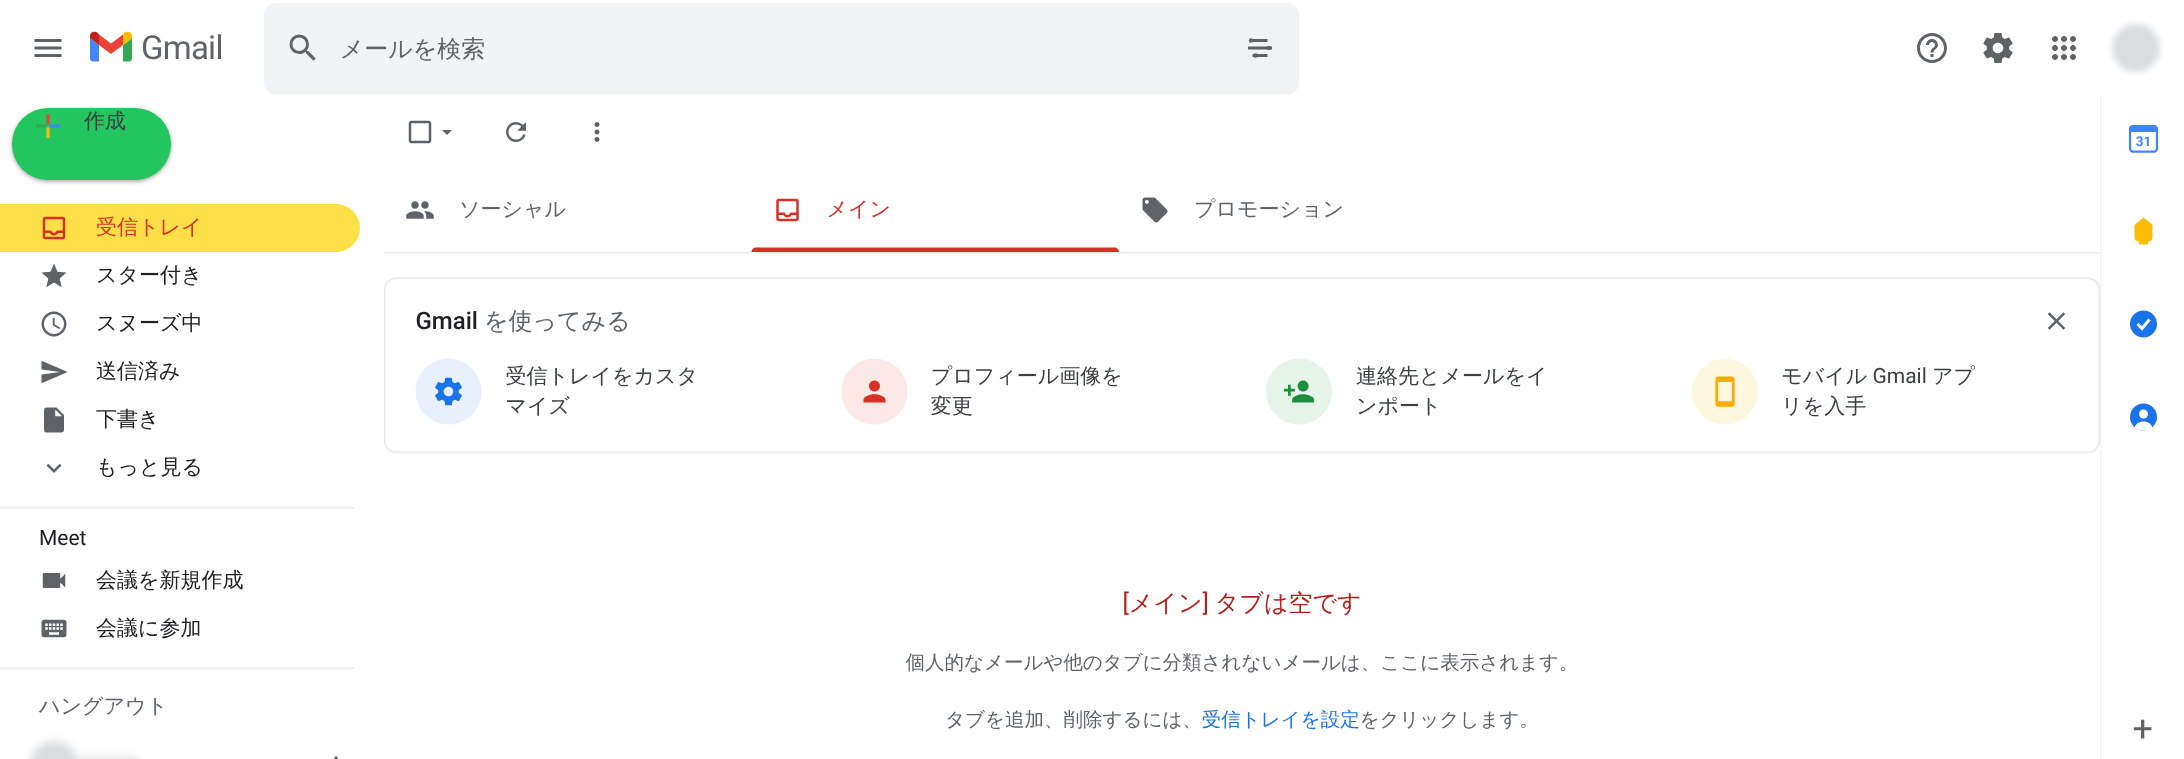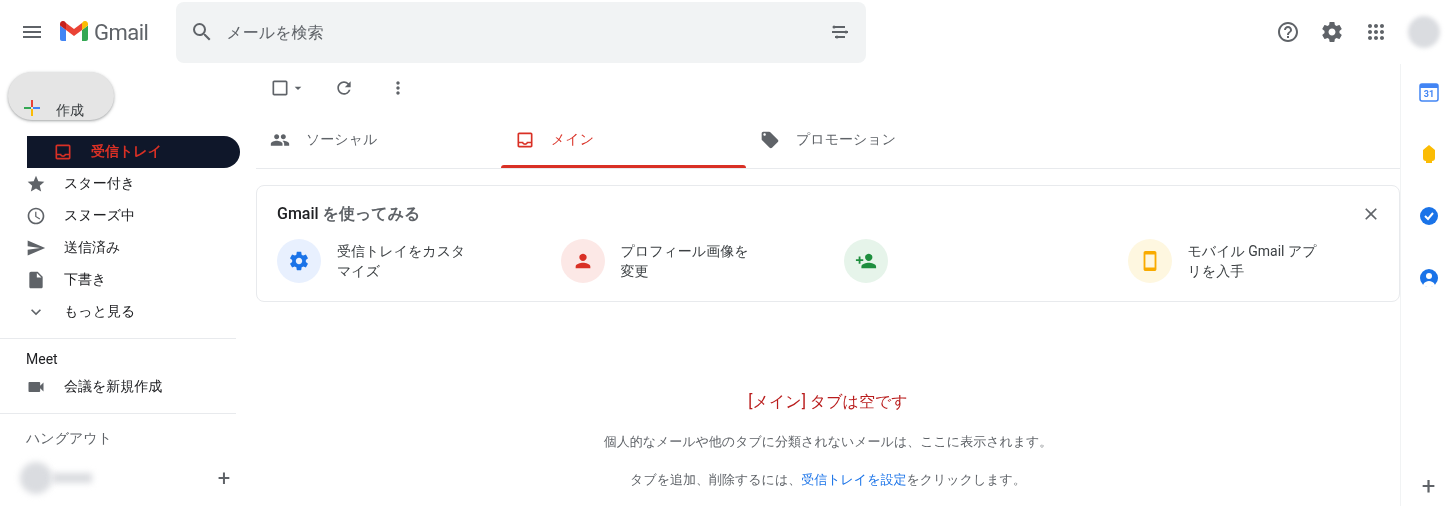--- a/index.html
+++ b/index.html
@@ -14,24 +14,24 @@
 .search-icon { width: 40px; height: 40px; display: flex; align-items: center; justify-content: center; }
 .search-input { flex: 1; border: none; background: transparent; font-size: 16px; color: #5f6368; outline: none; padding-left: 4px; }
 .search-input::placeholder { color: #5f6368; }
 .tune-icon { width: 40px; height: 40px; display: flex; align-items: center; justify-content: center; cursor: pointer; }
 .header-right { margin-left: auto; display: flex; align-items: center; gap: 4px; padding-right: 8px; }
 .hdr-btn { width: 40px; height: 40px; display: flex; align-items: center; justify-content: center; border-radius: 50%; cursor: pointer; }
 .avatar { width: 32px; height: 32px; border-radius: 50%; background: #dadce0; margin-left: 8px; filter: blur(2px); }
 
 
 .sidebar { position: absolute; left: 0; top: 64px; width: 256px; height: calc(100% - 64px); padding-top: 8px; }
-.compose { margin: 0 0 16px 8px; width: 106px; height: 48px; border-radius: 24px; background: #e5e5e5; box-shadow: 0 1px 2px rgba(60,64,67,.3), 0 1px 3px 1px rgba(60,64,67,.15); display: flex; align-items: flex-end; padding-left: 12px; cursor: pointer; }
+.compose { margin: 0 0 16px 8px; width: 106px; height: 48px; border-radius: 24px; background: #22c55e; box-shadow: 0 1px 2px rgba(60,64,67,.3), 0 1px 3px 1px rgba(60,64,67,.15); display: flex; align-items: flex-start; padding-left: 12px; cursor: pointer; }
 .compose-text { font-size: 14px; color: #3c4043; margin-left: 12px; font-weight: 500; }
 .nav-item { height: 32px; display: flex; align-items: center; padding-left: 26px; border-radius: 0 16px 16px 0; margin-right: 16px; cursor: pointer; }
-.nav-item.selected { background: #0f172a; color: #d93025; font-weight: 700; margin-left: 27px; }
+.nav-item.selected { background: #fde047; color: #d93025; font-weight: 400; }
 .nav-item .nav-icon { width: 20px; height: 20px; display: flex; align-items: center; justify-content: center; margin-right: 18px; }
 .nav-item .nav-label { font-size: 14px; }
 .nav-item:not(.selected) .nav-label { color: #202124; }
 .nav-item:not(.selected) .nav-icon { color: #5f6368; }
 .section-label { font-size: 14px; color: #202124; padding: 12px 0 4px 26px; }
 .hangout-label { font-size: 14px; color: #5f6368; padding: 16px 0 8px 26px; }
 .hangout-row { display: flex; align-items: center; justify-content: space-between; padding: 6px 20px 6px 20px; }
 .hangout-avatar { width: 32px; height: 32px; border-radius: 50%; background: #dadce0; filter: blur(3px); }
 .hangout-name { width: 40px; height: 10px; background: #dadce0; filter: blur(3px); margin-left: -120px; }
 .plus-btn { width: 24px; height: 24px; display: flex; align-items: center; justify-content: center; color: #5f6368; cursor: pointer; font-size: 22px; }
@@ -47,21 +47,21 @@
 .tab.active { color: #d93025; }
 .tab.active::after { content: ''; position: absolute; bottom: 0; left: 0; right: 0; height: 3px; background: #d93025; border-radius: 3px 3px 0 0; }
 .tab:not(.active) { color: #5f6368; }
 .tab-icon { width: 20px; height: 20px; margin-right: 16px; display: flex; align-items: center; justify-content: center; }
 .tab-label { font-size: 14px; font-weight: 500; }
 
 
 .setup-card { margin: 16px 0 0 0; border: 1px solid #e8eaed; border-radius: 8px; padding: 18px 20px; position: relative; }
 .setup-title { font-size: 16px; }
 .setup-title b { font-weight: 500; color: #202124; }
-.setup-title span { color: #5f6368; font-weight: 700; }
+.setup-title span { color: #5f6368; font-weight: 400; }
 .setup-close { position: absolute; top: 14px; right: 14px; width: 28px; height: 28px; display: flex; align-items: center; justify-content: center; cursor: pointer; color: #5f6368; }
 .setup-items { display: flex; margin-top: 14px; gap: 32px; }
 .setup-item { display: flex; align-items: center; flex: 1; cursor: pointer; }
 .setup-circle { width: 44px; height: 44px; border-radius: 50%; display: flex; align-items: center; justify-content: center; margin-right: 16px; flex-shrink: 0; }
 .setup-text { font-size: 14px; color: #3c4043; line-height: 20px; max-width: 130px; }
 
 
 .empty-state { margin-top: 90px; text-align: center; }
 .empty-title { font-size: 16px; color: #b91c1c; margin-bottom: 20px; }
 .empty-line { font-size: 13px; color: #5f6368; margin-bottom: 20px; }
@@ -192,20 +192,28 @@
 
   <div class="divider"></div>
   <div class="section-label">Meet</div>
   <div class="nav-item">
     <span class="nav-icon">
         <svg width="20" height="20" viewBox="0 0 24 24">
           <path fill="#5f6368" d="M17 10.5V7c0-.55-.45-1-1-1H4c-.55 0-1 .45-1 1v10c0 .55.45 1 1 1h12c.55 0 1-.45 1-1v-3.5l4 4v-11l-4 4z"></path>
         </svg>
       </span>
     <span class="nav-label">会議を新規作成</span>
+  </div>
+  <div class="nav-item">
+    <span class="nav-icon">
+        <svg width="20" height="20" viewBox="0 0 24 24">
+          <path fill="#5f6368" d="M20 5H4c-1.1 0-1.99.9-1.99 2L2 17c0 1.1.9 2 2 2h16c1.1 0 2-.9 2-2V7c0-1.1-.9-2-2-2zm-9 3h2v2h-2V8zm0 3h2v2h-2v-2zM8 8h2v2H8V8zm0 3h2v2H8v-2zm-1 2H5v-2h2v2zm0-3H5V8h2v2zm9 7H8v-2h8v2zm0-4h-2v-2h2v2zm0-3h-2V8h2v2zm3 3h-2v-2h2v2zm0-3h-2V8h2v2z"></path>
+        </svg>
+      </span>
+    <span class="nav-label">会議に参加</span>
   </div>
 
   <div class="divider"></div>
   <div class="hangout-label">ハングアウト</div>
   <div class="hangout-row">
     <div class="hangout-avatar"></div>
     <div class="hangout-name"></div>
     <div class="plus-btn">+</div>
   </div>
 </div>
@@ -284,20 +292,21 @@
             </svg>
           </div>
         <div class="setup-text">プロフィール画像を変更</div>
       </div>
       <div class="setup-item">
         <div class="setup-circle" style="background:#e6f4ea">
             <svg width="22" height="22" viewBox="0 0 24 24">
               <path fill="#1e8e3e" d="M15 12c2.21 0 4-1.79 4-4s-1.79-4-4-4-4 1.79-4 4 1.79 4 4 4zm-9-2V7H4v3H1v2h3v3h2v-3h3v-2H6zm9 4c-2.67 0-8 1.34-8 4v2h16v-2c0-2.66-5.33-4-8-4z"></path>
             </svg>
           </div>
+        <div class="setup-text">連絡先とメールをインポート</div>
       </div>
       <div class="setup-item">
         <div class="setup-circle" style="background:#fef7e0">
             <svg width="22" height="22" viewBox="0 0 24 24">
               <path fill="#f9ab00" d="M17 1.01L7 1c-1.1 0-2 .9-2 2v18c0 1.1.9 2 2 2h10c1.1 0 2-.9 2-2V3c0-1.1-.9-1.99-2-1.99zM17 19H7V5h10v14z"></path>
             </svg>
           </div>
         <div class="setup-text">モバイル Gmail アプリを入手</div>
       </div>
     </div>

